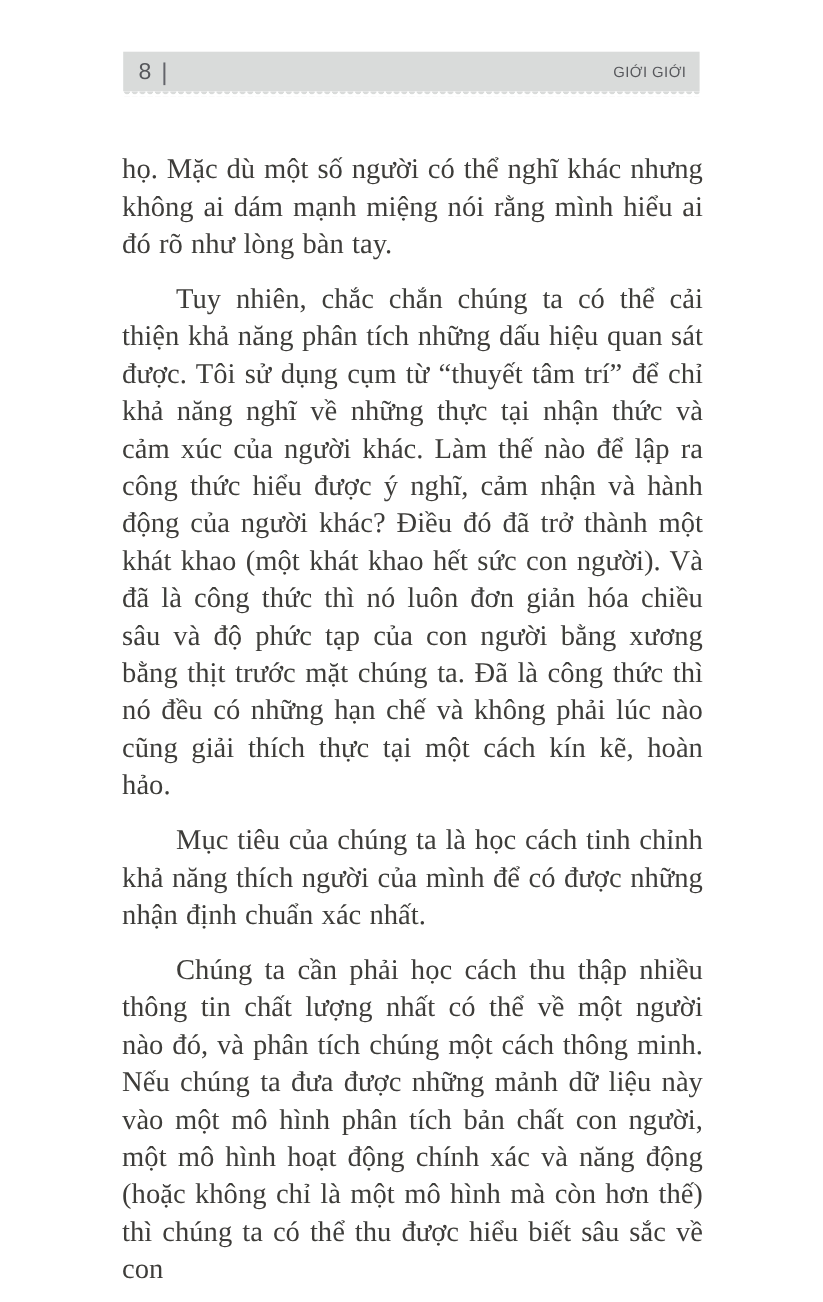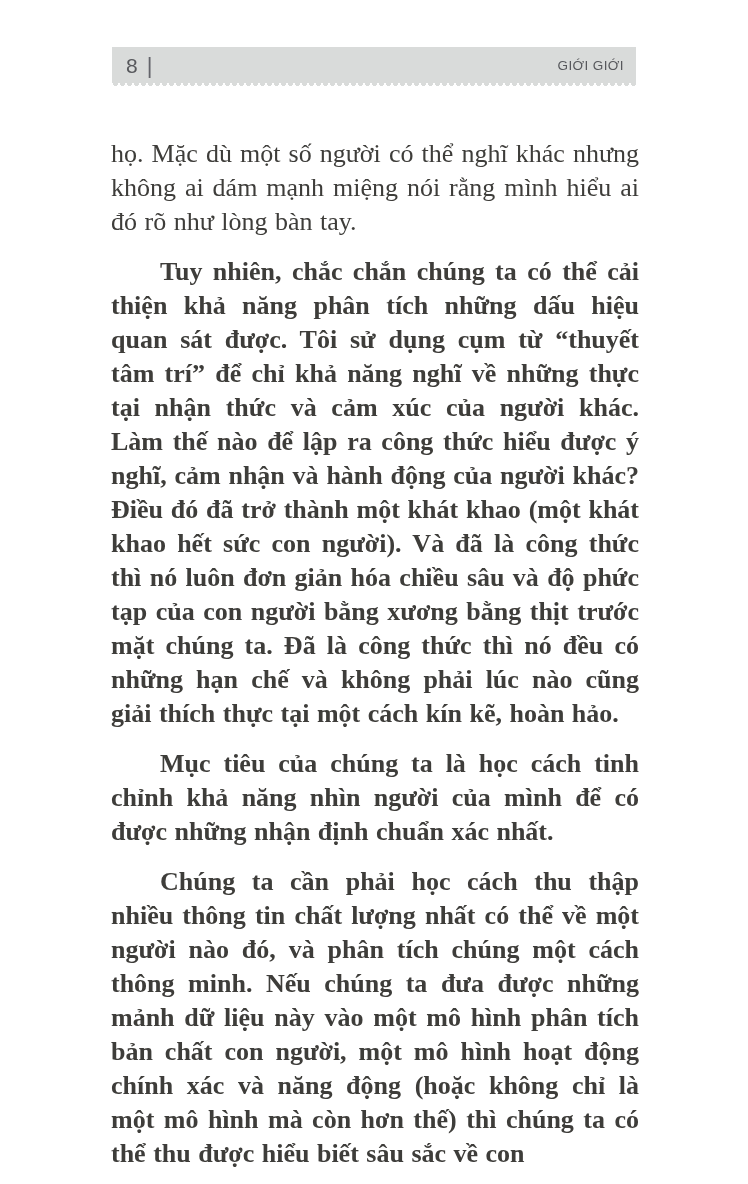--- a/index.html
+++ b/index.html
@@ -78,21 +78,20 @@
   }
   .body-text p {
     margin: 0;
     font-size: 26px;
     line-height: 34px;
     text-align: justify;
     word-spacing: 1px;
   }
   .body-text p + p {
     margin-top: 16px;
-    font-weight: bold;
   }
   .body-text p.indent {
     text-indent: 49px;
   }
 </style>
 </head>
 <body>
 
 <div id="page">
 
@@ -101,17 +100,17 @@
       <span class="page-number">8</span>
       <span class="page-number-divider">|</span>
     </div>
     <span class="section-title">GIỚI GIỚI</span>
   </div>
   <div class="header-perforation"></div>
 
   <div class="body-text">
     <p>họ. Mặc dù một số người có thể nghĩ khác nhưng không ai dám mạnh miệng nói rằng mình hiểu ai đó rõ như lòng bàn tay.</p>
     <p class="indent">Tuy nhiên, chắc chắn chúng ta có thể cải thiện khả năng phân tích những dấu hiệu quan sát được. Tôi sử dụng cụm từ “thuyết tâm trí” để chỉ khả năng nghĩ về những thực tại nhận thức và cảm xúc của người khác. Làm thế nào để lập ra công thức hiểu được ý nghĩ, cảm nhận và hành động của người khác? Điều đó đã trở thành một khát khao (một khát khao hết sức con người). Và đã là công thức thì nó luôn đơn giản hóa chiều sâu và độ phức tạp của con người bằng xương bằng thịt trước mặt chúng ta. Đã là công thức thì nó đều có những hạn chế và không phải lúc nào cũng giải thích thực tại một cách kín kẽ, hoàn hảo.</p>
-    <p class="indent">Mục tiêu của chúng ta là học cách tinh chỉnh khả năng nhìn người của mình để có được những nhận định chuẩn xác nhất.</p>
+    <p class="indent">Mục tiêu của chúng ta là học cách tinh chỉnh khả năng thích người của mình để có được những nhận định chuẩn xác nhất.</p>
     <p class="indent">Chúng ta cần phải học cách thu thập nhiều thông tin chất lượng nhất có thể về một người nào đó, và phân tích chúng một cách thông minh. Nếu chúng ta đưa được những mảnh dữ liệu này vào một mô hình phân tích bản chất con người, một mô hình hoạt động chính xác và năng động (hoặc không chỉ là một mô hình mà còn hơn thế) thì chúng ta có thể thu được hiểu biết sâu sắc về con</p>
   </div>
 
 </div>
 
 </body></html>

